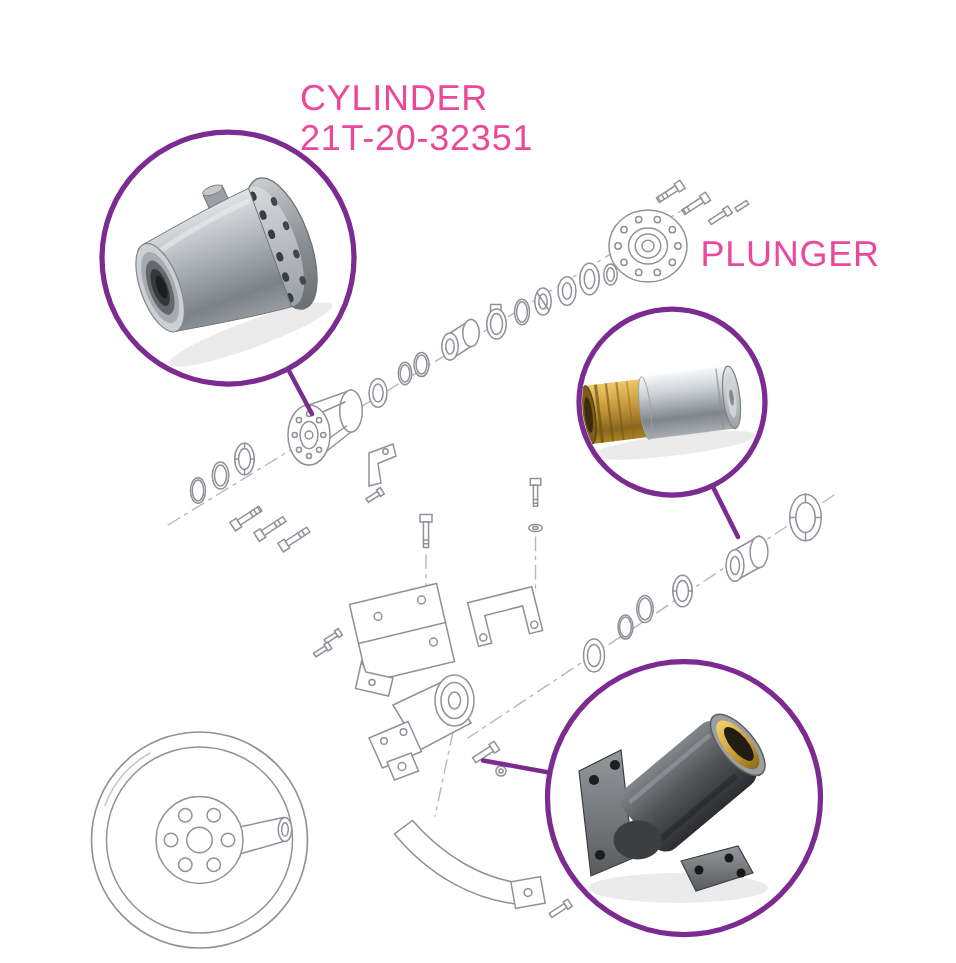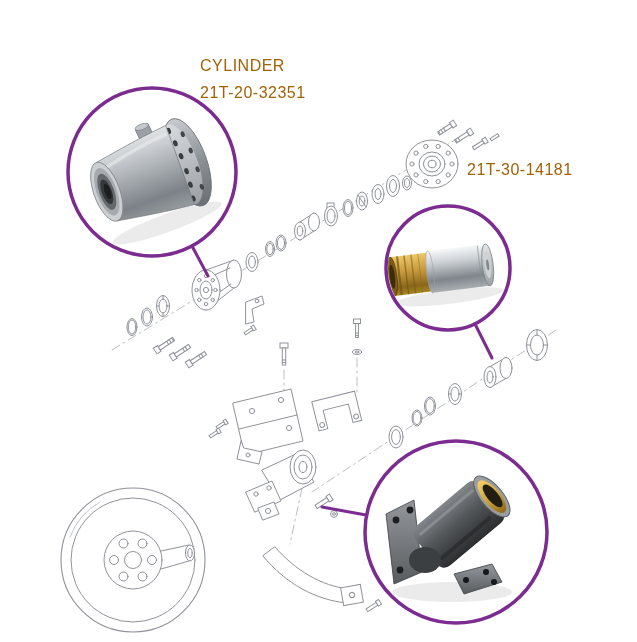--- a/index.html
+++ b/index.html
@@ -1,22 +1,22 @@
 <!DOCTYPE html>
 <html><head>
 <meta charset="utf-8">
 <style>
   html,body{margin:0;padding:0;background:#fff;}
   body{font-family:"Liberation Sans",sans-serif;}
   .stage{position:relative;width:637px;height:642px;background:#ffffff;overflow:hidden;}
   .stage svg{position:absolute;left:0;top:0;}
   .callout-label{
     position:absolute;
-    color:#a16207;
-    font-size:16px;
+    color:#ec4899;
+    font-size:24px;
     font-weight:500;
     letter-spacing:.5px;
     line-height:27px;
     white-space:nowrap;
   }
 </style>
 </head>
 <body>
 
 <div class="stage">
@@ -411,19 +411,19 @@
     <line x1="366" y1="515" x2="322" y2="507"></line>
   </g>
 </svg>
 
   <div class="callout-label" style="left:200px;top:52px">
     <div>CYLINDER</div>
     <div>21T-20-32351</div>
   </div>
 
   <div class="callout-label" style="left:467px;top:156px">
-    <div>21T-30-14181</div>
+    <div>PLUNGER</div>
   </div>
 
   <div class="callout-label" style="left:499px;top:400px">
   </div>
 
 </div>
 
 </body></html>

